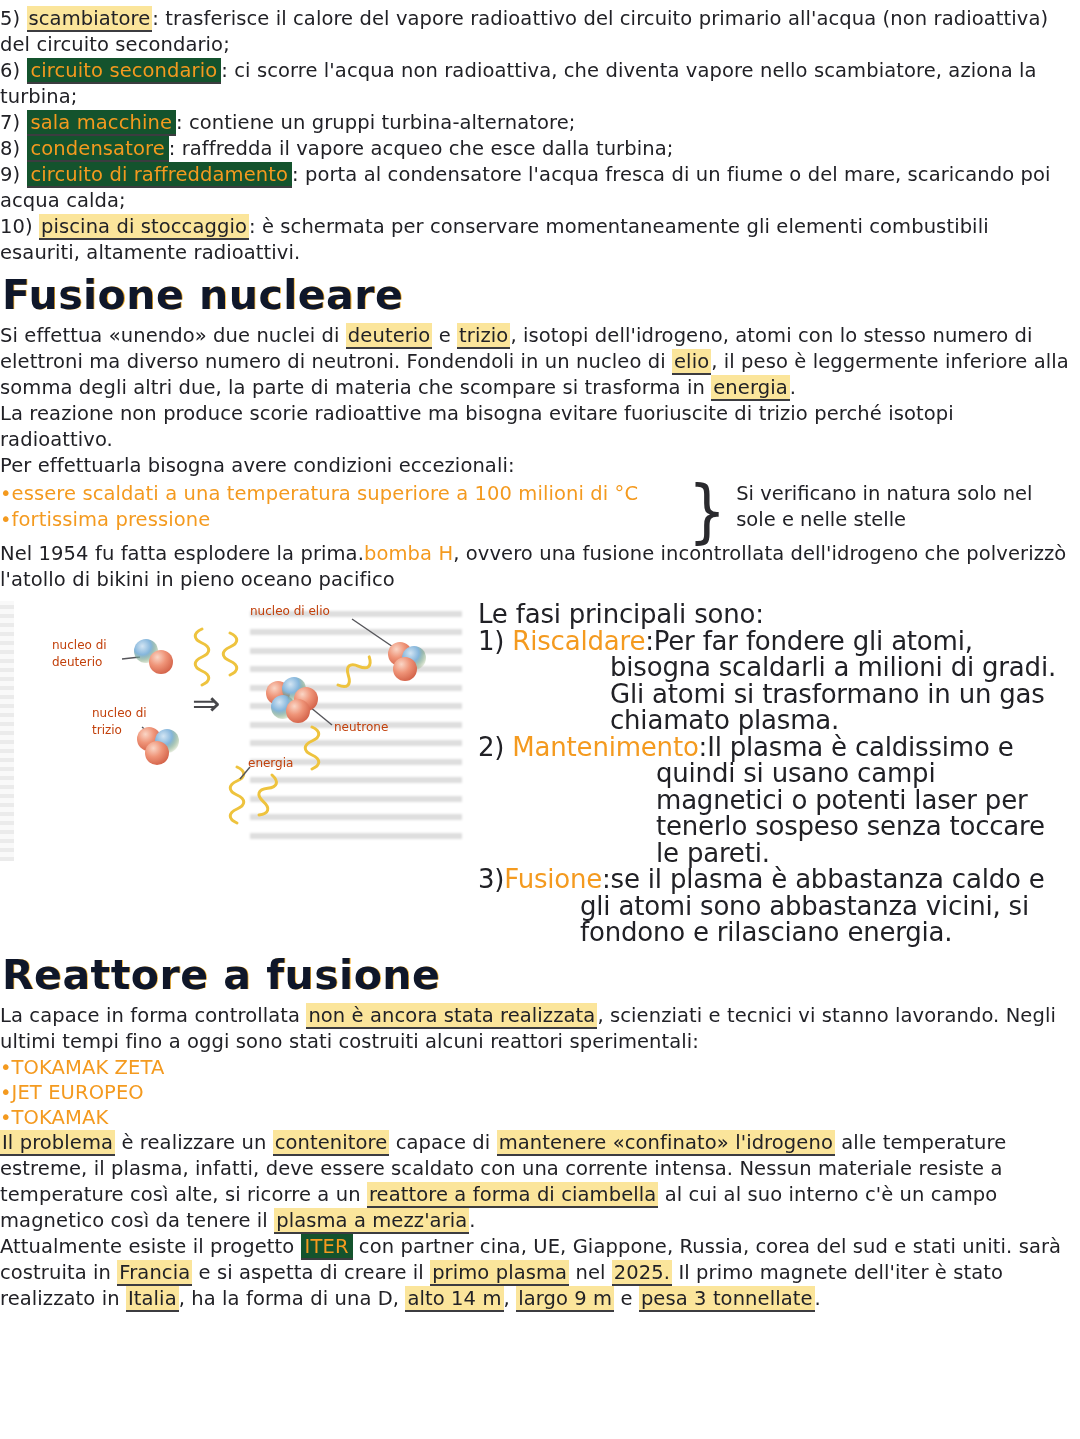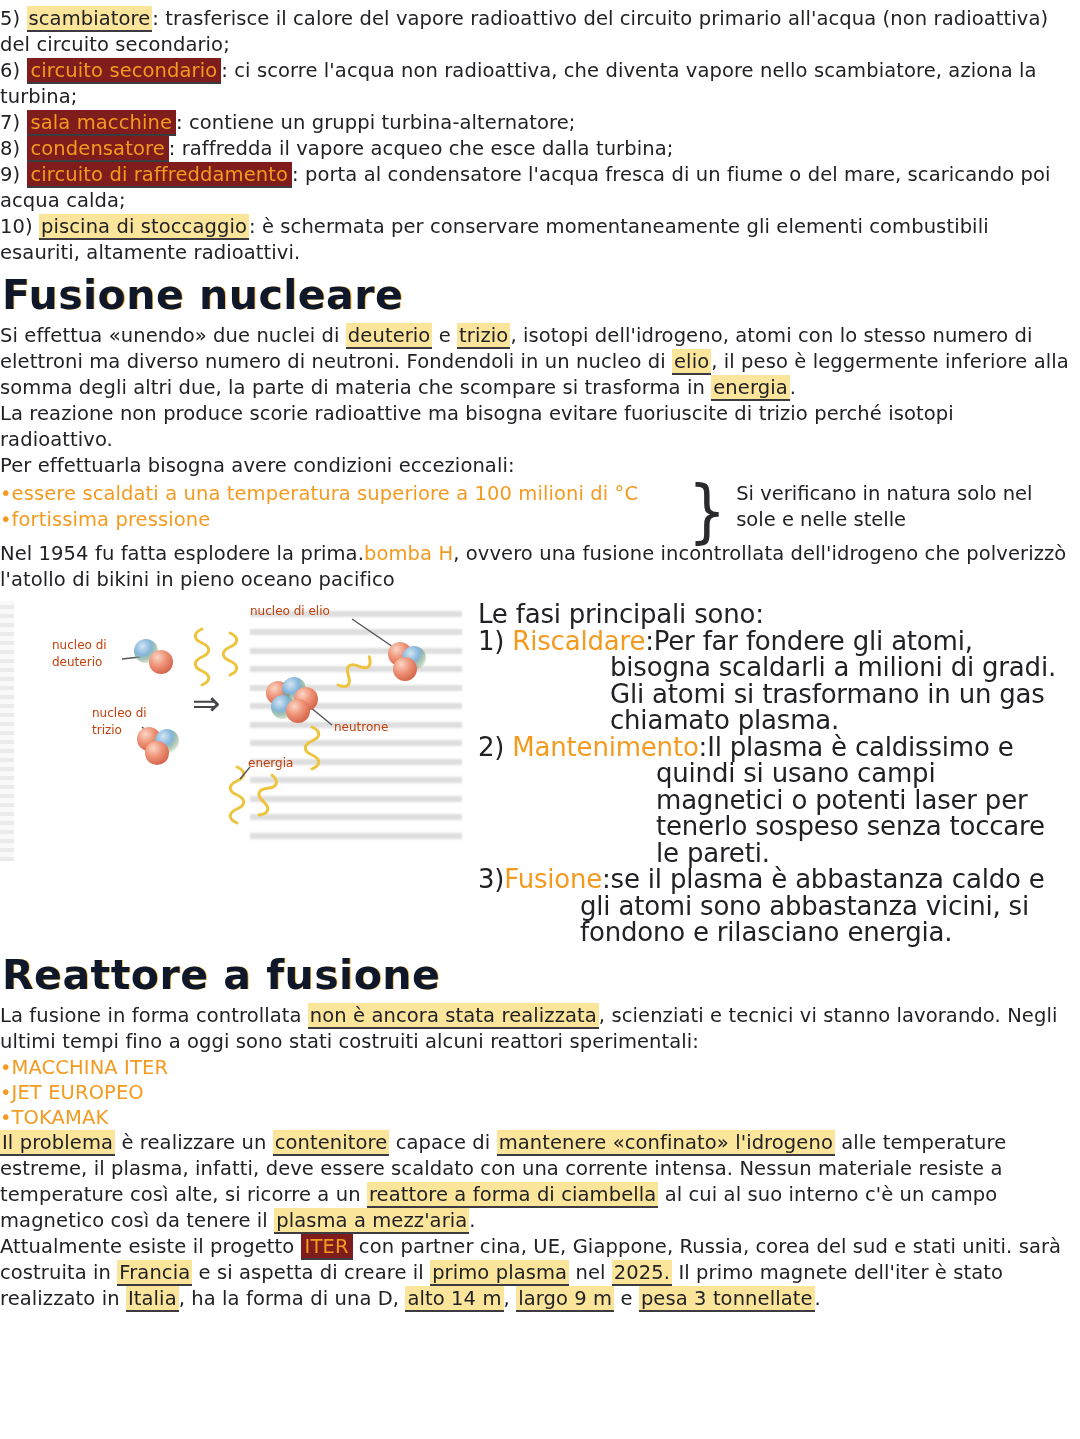--- a/index.html
+++ b/index.html
@@ -6,21 +6,21 @@
   html,body{width:1080px;height:1439px}
   body{
     background:#ffffff;
     font-family:"DejaVu Sans",sans-serif;
     color:#212126;
     overflow:hidden;
   }
   .page{padding:6px 10px 0 0;position:relative;width:1080px;height:1439px}
   .body-p{font-size:19.5px;line-height:26px;margin:0;letter-spacing:0.1px}
   .seg-hl{background:#fbe59b;border-bottom:2px solid #3c3c40;padding:1px 2px 0}
-  .seg-ohl{background:#7f1d1d;color:#f49a1f;border-bottom:2px solid #3c3c40;padding:1px 4px 0}
+  .seg-ohl{background:#14532d;color:#f49a1f;border-bottom:2px solid #3c3c40;padding:1px 4px 0}
   .seg-or{color:#f49a1f}
   .hd{
     font-size:41px;line-height:45px;font-weight:700;color:#0f172a;
     letter-spacing:0.5px;text-shadow:0.8px 0 0 #f4b02c;
     margin:7px 0 5px 2px;
   }
   .brace-row{display:flex;align-items:flex-start;margin:2px 0 0}
   .bullet-col{width:688px}
   .brace{
     font-size:60px;font-weight:400;color:#2a2a2e;line-height:60px;
@@ -156,20 +156,20 @@
     <div class="fasi">
       <p>Le fasi principali sono:</p>
       <p class="fase f1"><span>1) </span><span class="seg-or">Riscaldare</span><span>:Per far fondere gli atomi, bisogna scaldarli a milioni di gradi. Gli atomi si trasformano in un gas chiamato plasma.</span></p>
       <p class="fase f2"><span>2) </span><span class="seg-or">Mantenimento</span><span>:Il plasma è caldissimo e quindi si usano campi magnetici o potenti laser per tenerlo sospeso senza toccare le pareti.</span></p>
       <p class="fase f3"><span>3)</span><span class="seg-or">Fusione</span><span>:se il plasma è abbastanza caldo e gli atomi sono abbastanza vicini, si fondono e rilasciano energia.</span></p>
     </div>
   </div>
 
   <h1 class="hd">Reattore a fusione</h1>
 
-  <p class="body-p"><span>La fusione in forma controllata </span><span class="seg-hl">non è ancora stata realizzata</span><span>, scienziati e tecnici vi stanno lavorando. Negli ultimi tempi fino a oggi sono stati costruiti alcuni reattori sperimentali:</span></p>
-  <p class="body-p obullet"><span class="seg-or">•MACCHINA ITER</span></p>
+  <p class="body-p"><span>La capace in forma controllata </span><span class="seg-hl">non è ancora stata realizzata</span><span>, scienziati e tecnici vi stanno lavorando. Negli ultimi tempi fino a oggi sono stati costruiti alcuni reattori sperimentali:</span></p>
+  <p class="body-p obullet"><span class="seg-or">•TOKAMAK ZETA</span></p>
   <p class="body-p obullet"><span class="seg-or">•JET EUROPEO</span></p>
   <p class="body-p obullet"><span class="seg-or">•TOKAMAK</span></p>
   <p class="body-p"><span class="seg-hl">Il problema</span><span> è realizzare un </span><span class="seg-hl">contenitore</span><span> capace di </span><span class="seg-hl">mantenere «confinato» l'idrogeno</span><span> alle temperature estreme, il plasma, infatti, deve essere scaldato con una corrente intensa. Nessun materiale resiste a temperature così alte, si ricorre a un </span><span class="seg-hl">reattore a forma di ciambella</span><span> al cui al suo interno c'è un campo magnetico così da tenere il </span><span class="seg-hl">plasma a mezz'aria</span><span>.</span></p>
   <p class="body-p"><span>Attualmente esiste il progetto </span><span class="seg-ohl">ITER</span><span> con partner cina, UE, Giappone, Russia, corea del sud e stati uniti. sarà costruita in </span><span class="seg-hl">Francia</span><span> e si aspetta di creare il </span><span class="seg-hl">primo plasma</span><span> nel </span><span class="seg-hl">2025.</span><span> Il primo magnete dell'iter è stato realizzato in </span><span class="seg-hl">Italia</span><span>, ha la forma di una D, </span><span class="seg-hl">alto 14 m</span><span>, </span><span class="seg-hl">largo 9 m</span><span> e </span><span class="seg-hl">pesa 3 tonnellate</span><span>.</span></p>
 
 </div>
 
 </body></html>

